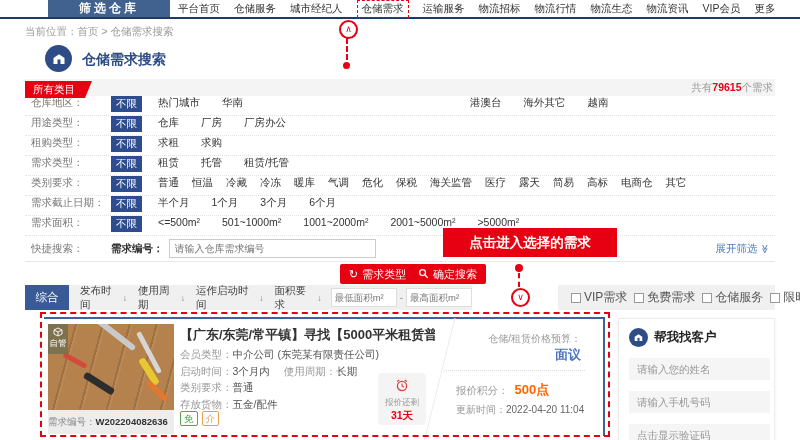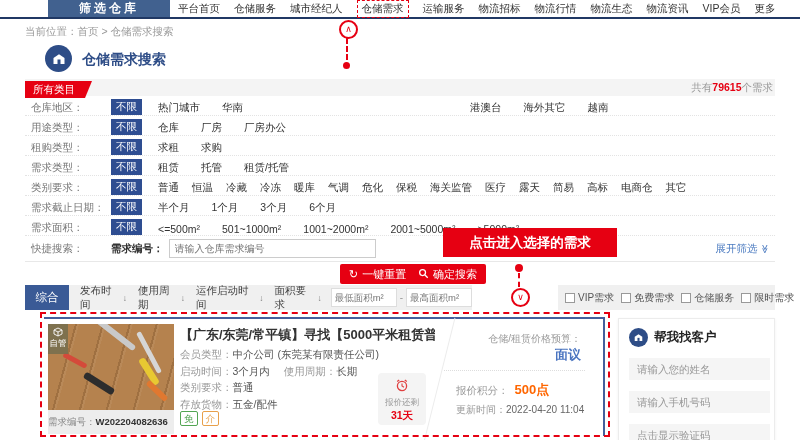--- a/index.html
+++ b/index.html
@@ -37,21 +37,21 @@
   .page-title{left:82px;top:51px;font-size:14px;font-weight:bold;color:#2e4d87;}
 
   
   .fpanel{left:25px;top:79px;width:750px;}
   .cat-bar{position:relative;height:17px;background:#f4f4f4;}
   .cat-tab{position:relative;display:inline-block;height:17px;background:#e60012;color:#fff;
            font-size:10.5px;line-height:17px;padding:0 10px 0 8px;}
   .cat-tab::after{content:'';position:absolute;right:-7px;top:0;border-left:7px solid #e60012;border-bottom:17px solid transparent;}
   .total{position:absolute;right:2px;top:2px;font-size:10.5px;color:#999;}
   .total b{color:#e60012;}
-  .f-row{display:flex;align-items:flex-end;height:19px;border-bottom:1px dotted #e3e3e3;font-size:10.5px;white-space:nowrap;}
+  .f-row{display:flex;align-items:flex-start;height:19px;border-bottom:1px dotted #e3e3e3;font-size:10.5px;white-space:nowrap;}
   .f-label{width:80px;padding-left:6px;color:#777;flex-shrink:0;}
   .f-sel{background:#2e4d91;color:#fff;padding:1px 5px;margin-right:16px;}
   .f-opt{color:#333;margin-right:22px;}
   .f-row.dense .f-opt{margin-right:13px;}
   .f-gap{width:205px;}
   .f-quick{display:flex;align-items:center;height:25px;font-size:10.5px;border-bottom:1px solid #e8e8e8;}
   .q-label{width:80px;padding-left:6px;color:#777;}
   .q-field{color:#333;font-weight:bold;margin-right:5px;}
   .q-input{width:195px;height:17px;border:1px solid #ccc;font-size:10px;padding:0 5px;color:#555;
            font-family:inherit;outline:none;}
@@ -69,21 +69,21 @@
   .sort-left{left:25px;top:285px;width:447px;height:25px;background:#f0f0f0;display:flex;align-items:center;}
   .sort-tab{font-size:10.5px;color:#444;margin-left:11px;display:flex;align-items:center;gap:2px;}
   .sort-tab.active{margin-left:0;width:45px;height:25px;background:#3a5a96;color:#fff;font-size:11.5px;
                    justify-content:center;}
   .sort-tab .arrow{font-size:8.5px;color:#777;}
   .area-wrap{display:flex;align-items:center;margin-left:9px;gap:3px;}
   .area-input{width:58px;height:17px;background:#fff;border:1px solid #ddd;font-size:9.5px;color:#777;
               padding:0 3px;font-family:inherit;outline:none;}
   .area-sep{color:#999;font-size:10px;}
   .sort-right{left:558px;top:285px;width:217px;height:25px;background:#f0f0f0;display:flex;align-items:center;
-              font-size:10px;color:#555;padding-left:0;box-sizing:border-box;}
+              font-size:12px;color:#555;padding-left:6px;box-sizing:border-box;}
   .cb-item{display:flex;align-items:center;margin-left:7px;white-space:nowrap;}
   .cb-box{width:8px;height:8px;border:1px solid #999;background:#fff;margin-right:3px;flex-shrink:0;}
 
   
   .card-dash{left:40px;top:312px;width:570px;height:125px;border:2px dashed #e60012;z-index:20;box-sizing:border-box;}
   .card{left:44px;top:317px;width:561px;height:119px;background:#fff;border-top:2px solid #44609c;
         border-right:2px solid #44609c;box-sizing:border-box;}
   .c-img{position:absolute;left:4px;top:5px;width:126px;height:86px;overflow:hidden;
          background:#b5824e;
          background-image:repeating-linear-gradient(105deg,rgba(60,30,5,.18) 0 2px,rgba(255,255,255,.06) 2px 4px,transparent 4px 26px);}
@@ -241,21 +241,21 @@
       <input class="q-input" type="text" placeholder="请输入仓库需求编号" style="">
       <span class="expand">
           <span>展开筛选</span>
           <span class="x-ic">≫</span>
         </span>
     </div>
   </div>
 
   <div class="abs rbtn btn-reset">
     <span class="ic">↻</span>
-    <span>一键重置</span>
+    <span>需求类型</span>
   </div>
   <div class="abs rbtn btn-search">
     <span class="ic"><svg width="11" height="11" viewBox="0 0 12 12">
           <circle cx="5" cy="5" r="3.2" fill="none" stroke="#fff" stroke-width="1.4"></circle>
           <line x1="7.6" y1="7.6" x2="10.6" y2="10.6" stroke="#fff" stroke-width="1.4"></line>
         </svg></span>
     <span>确定搜索</span>
   </div>
 
   <div class="abs anno anno2">点击进入选择的需求</div>

